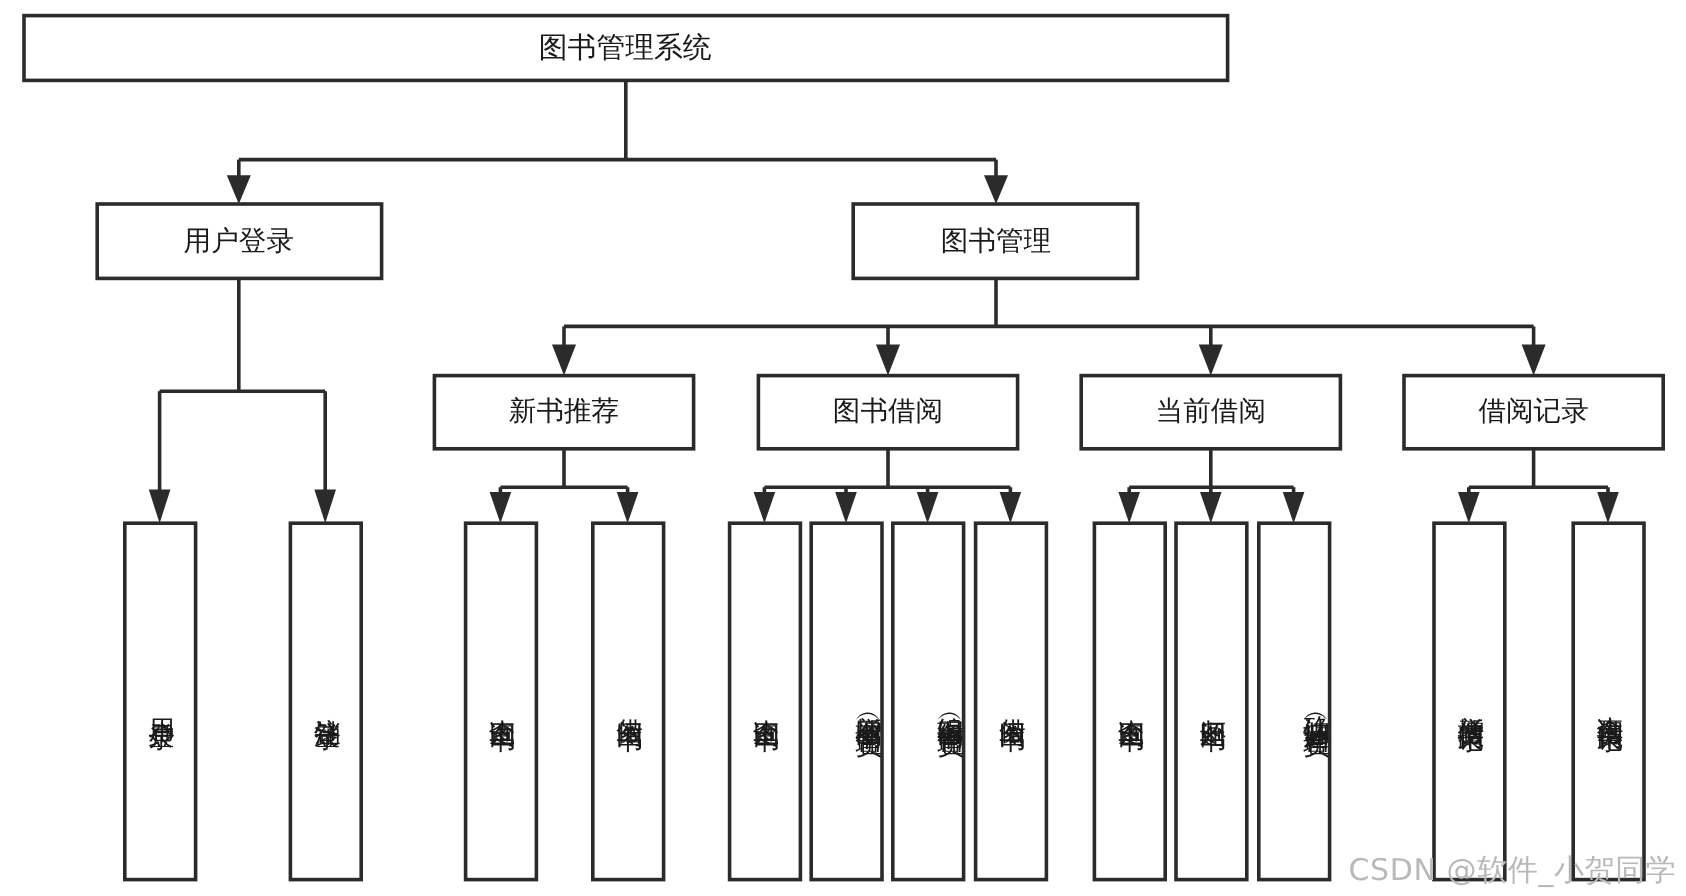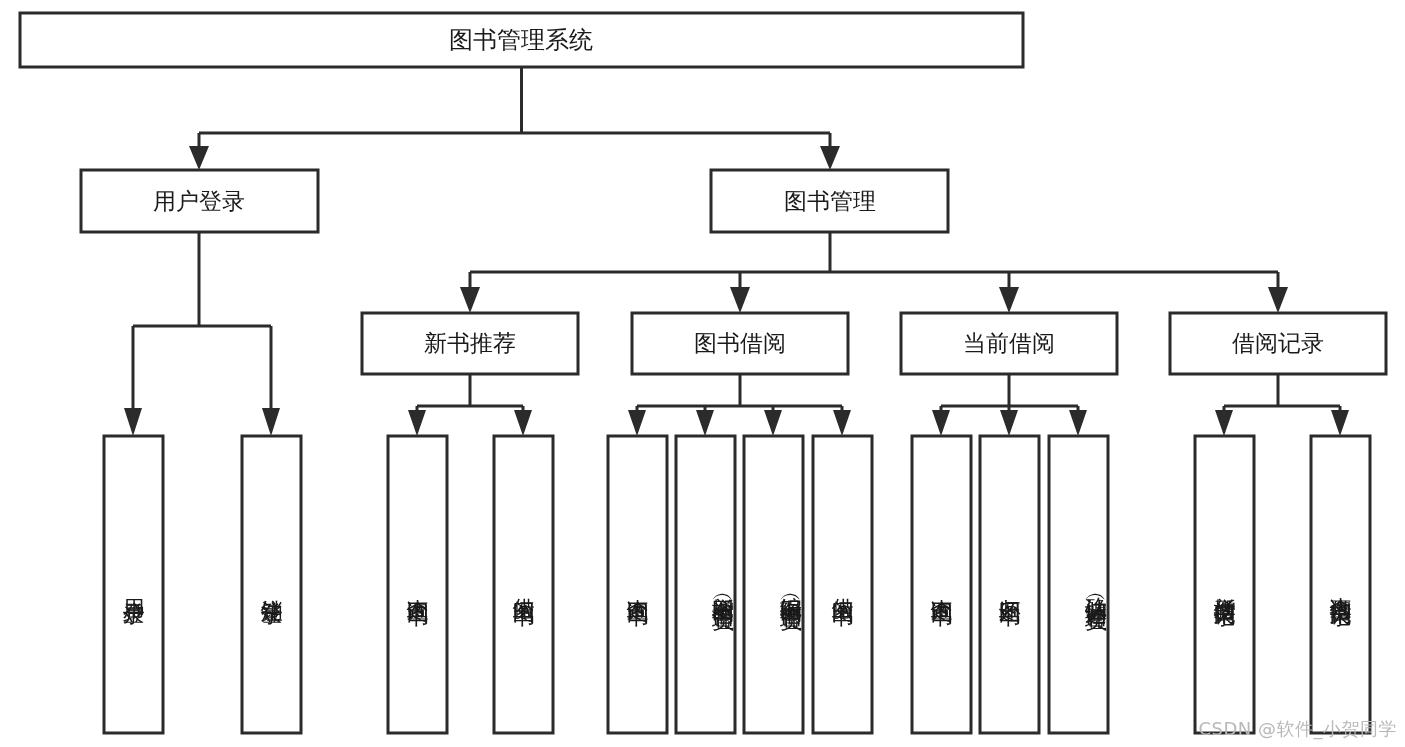--- a/index.html
+++ b/index.html
@@ -71,21 +71,21 @@
     display: flex;
     align-items: center;
     justify-content: center;
     pointer-events: none;
   }
   .watermark {
     position: absolute;
     right: 8px;
     bottom: 6px;
     font-family: "DejaVu Sans", "Liberation Sans", sans-serif;
-    font-size: 18px;
+    font-size: 25px;
     color: #b9b9b9;
     white-space: nowrap;
     letter-spacing: 0.5px;
   }
 </style>
 </head>
 <body>
 
 <div id="diagram-root">
 

